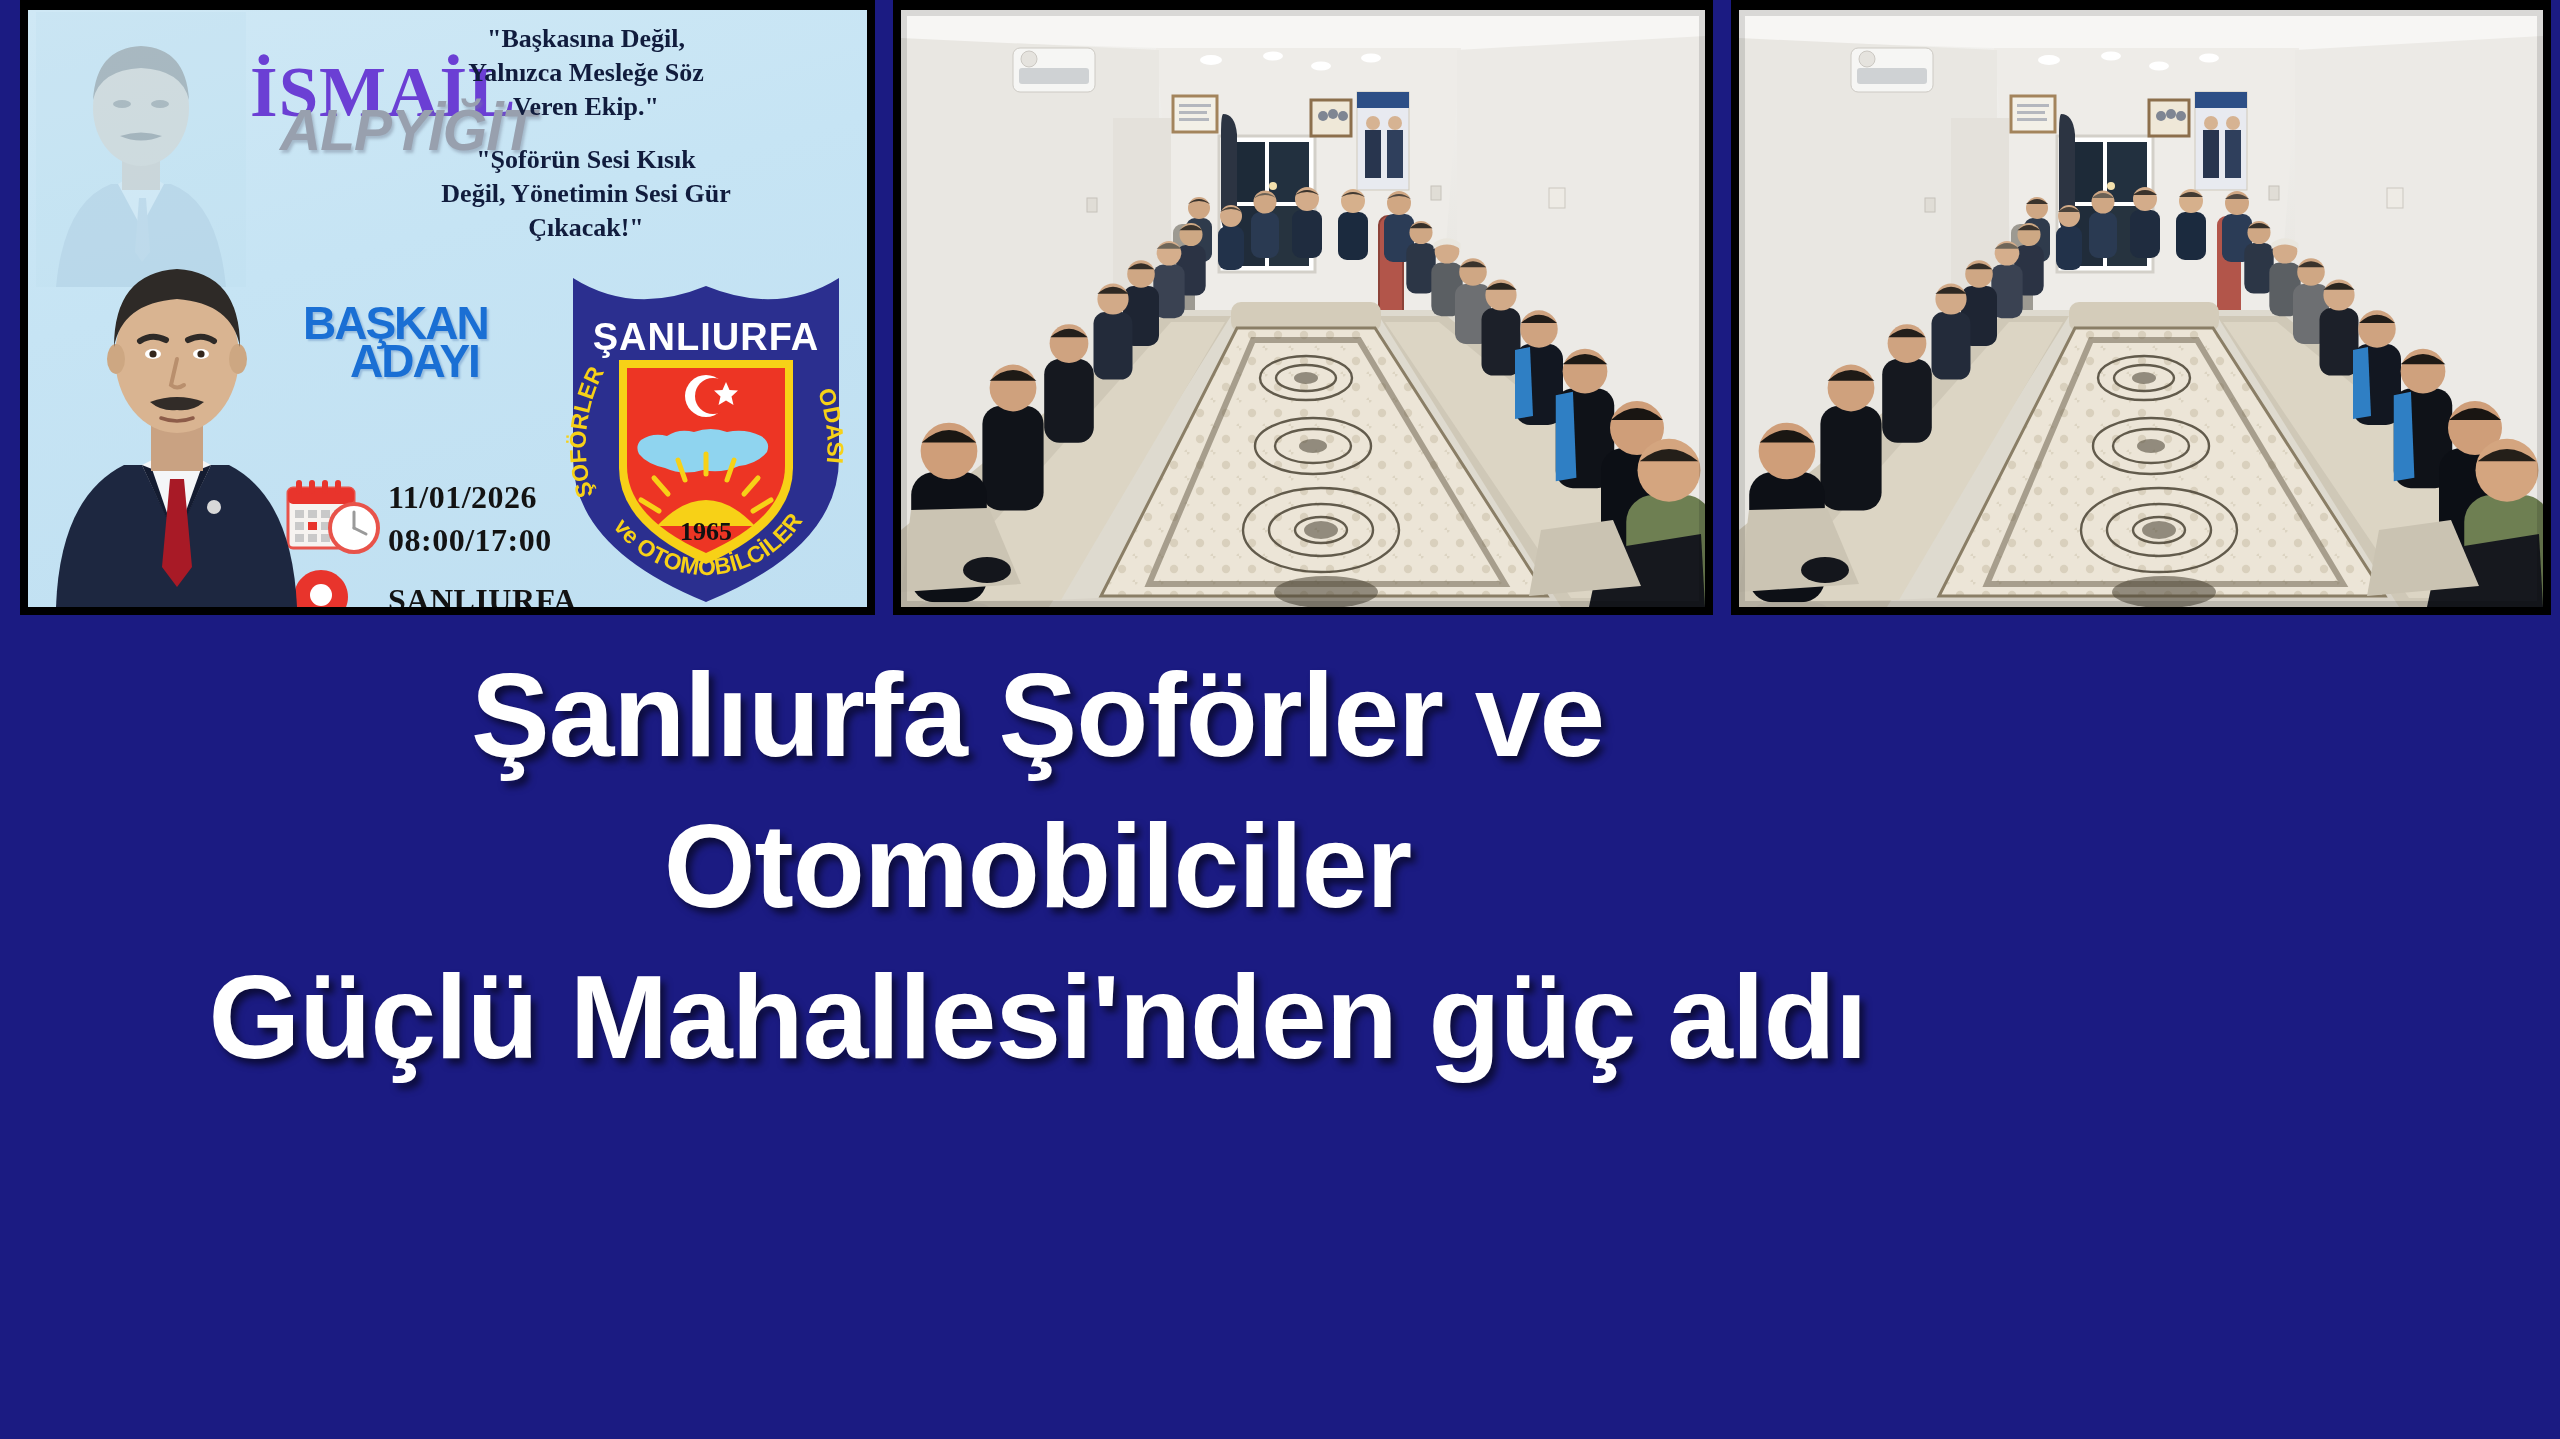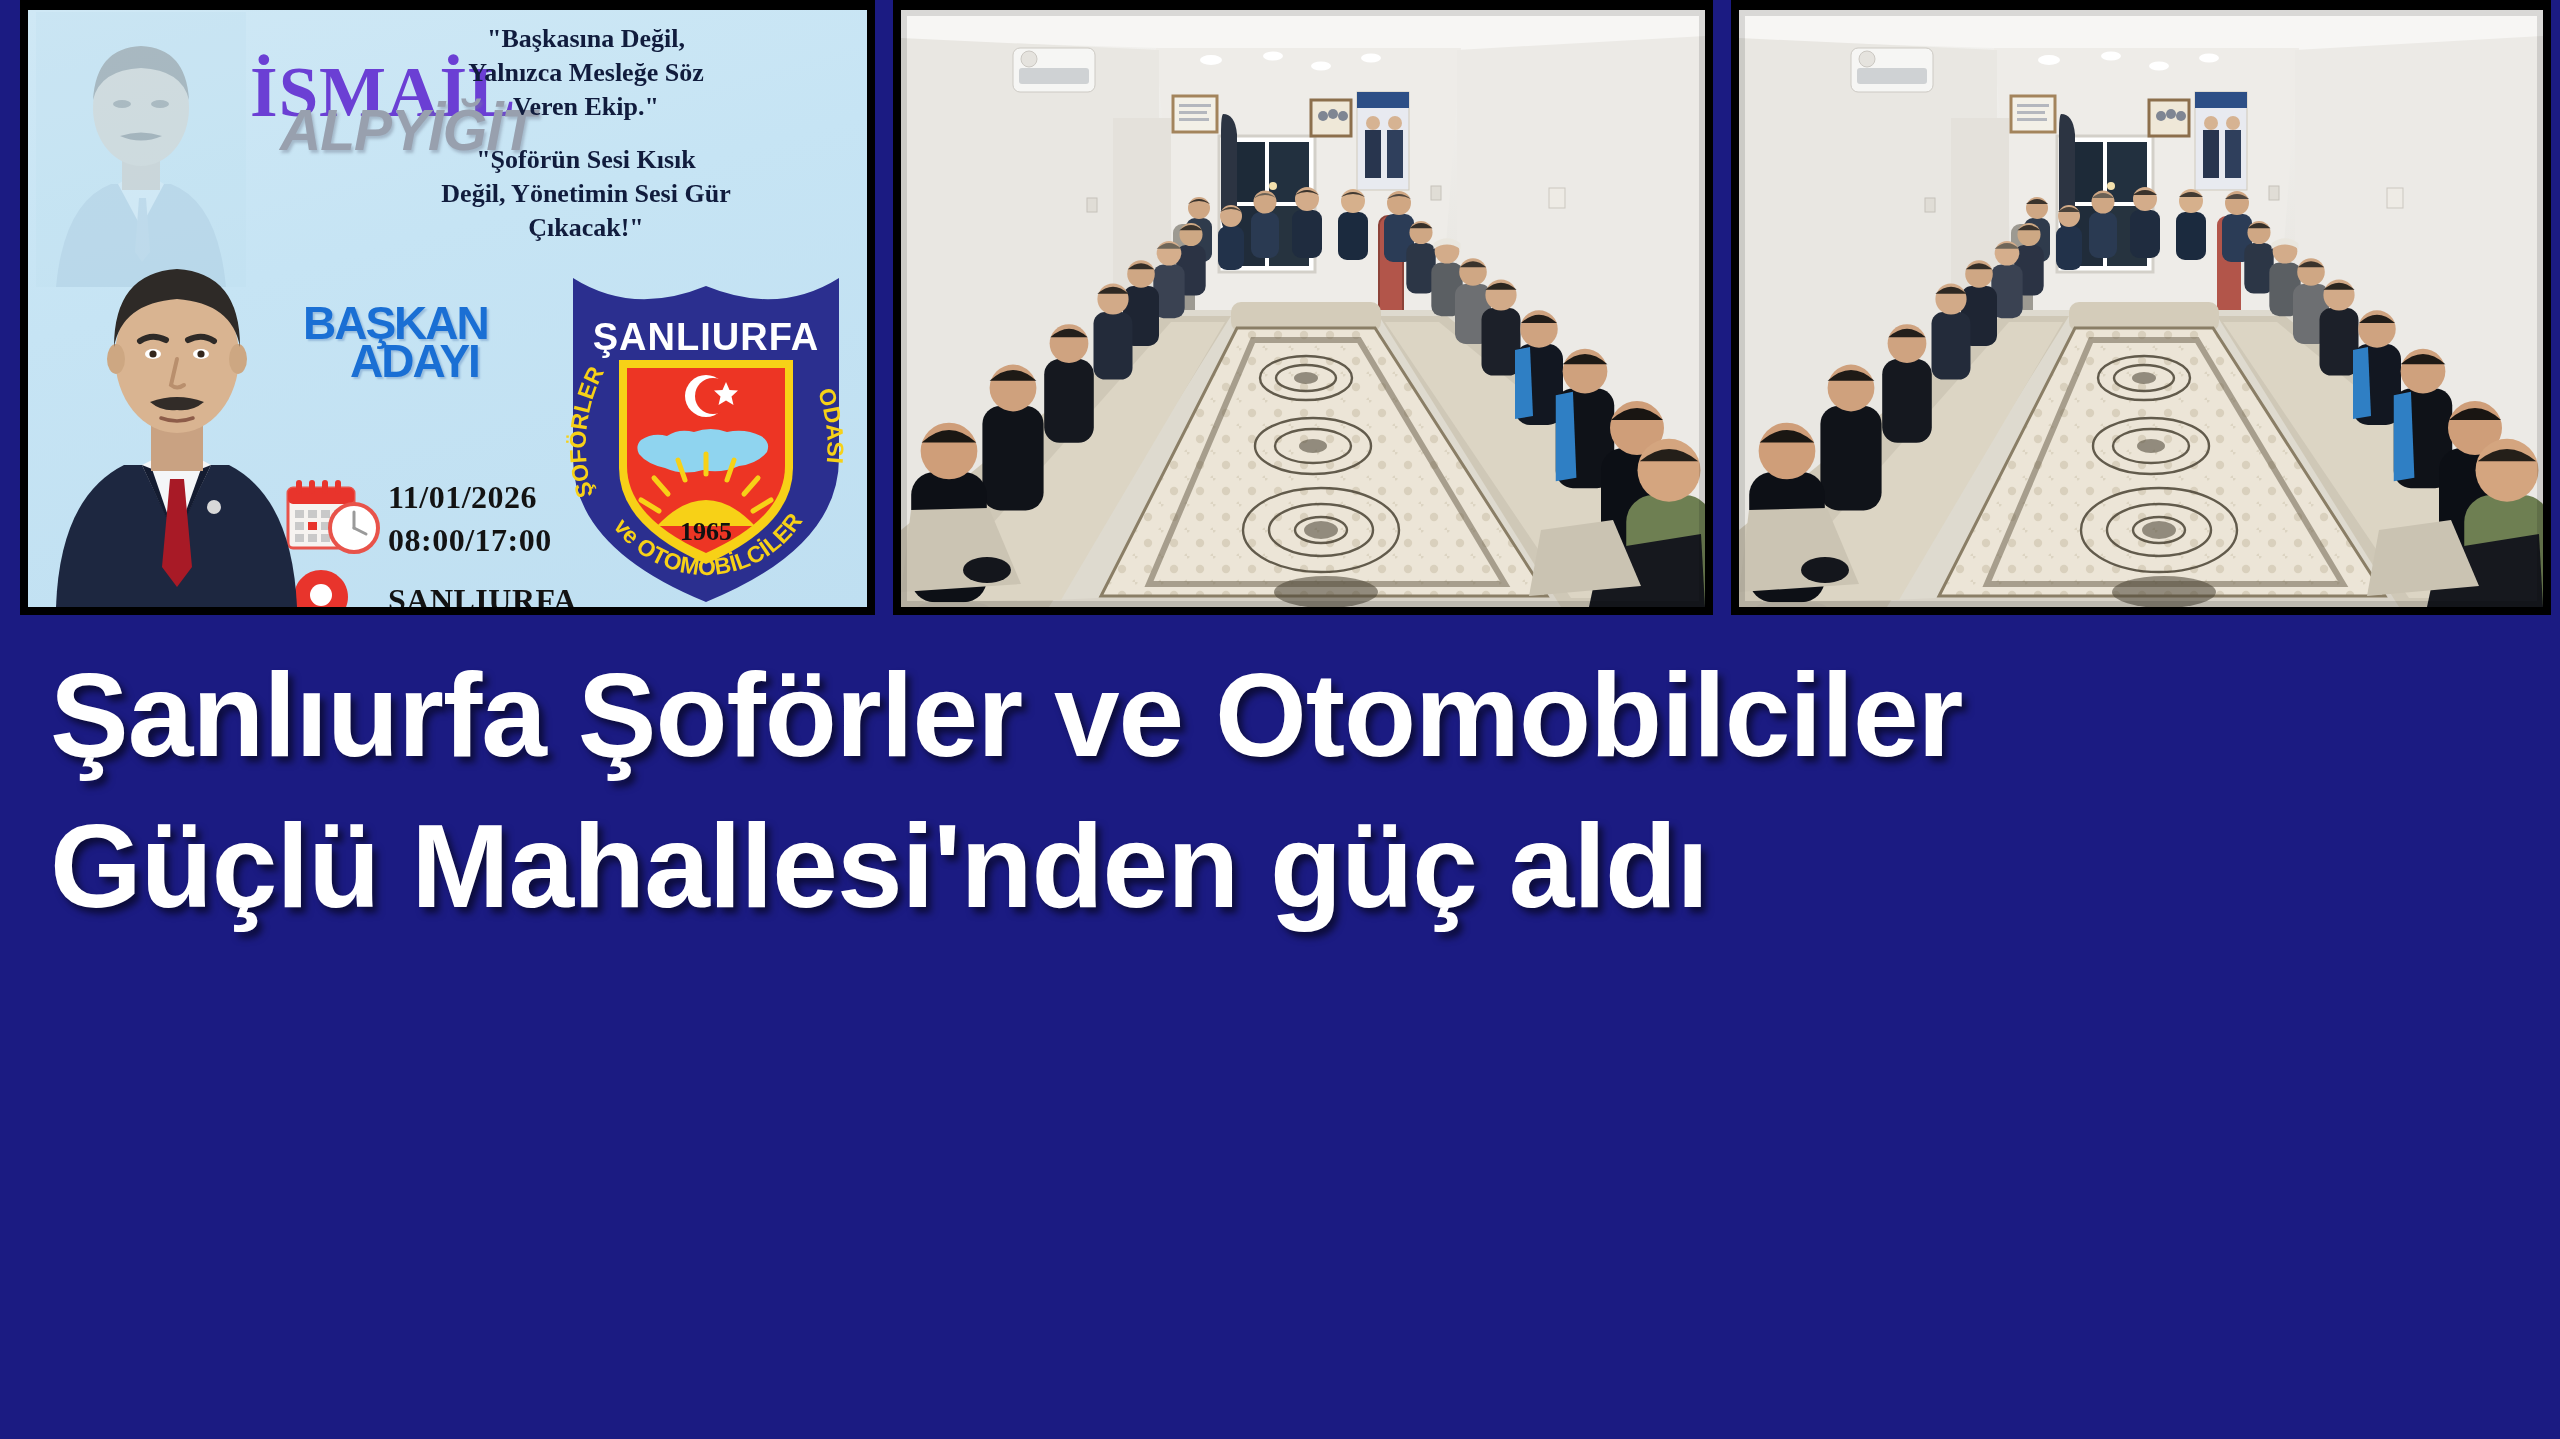--- a/index.html
+++ b/index.html
@@ -104,29 +104,29 @@
   }
   .meta-row2 { display:flex; align-items:center; margin-top:-6px; }
   .meta-row2 .ic { width:108px; height:78px; flex:0 0 auto; }
 
   
   .scene { width:100%; height:100%; position:relative; overflow:hidden; background:#cbc8c2; }
 
   
   #headline {
     position:absolute; left:0; top:640px; width:2075px;
-    text-align:left;
+    text-align:center;
     color:#ffffff;
     font-family:"Liberation Sans", sans-serif;
     font-weight:700;
     font-size:118px;
     line-height:1.28;
     letter-spacing:-1px;
     text-shadow:5px 6px 7px rgba(0,0,0,.55);
-    padding:0 50px;
+    padding:0 98px;
   }
   #headline .hl-line { display:block; }
 </style>
 </head>
 <body>
 
 <div id="photo-strip">
 
   <div class="photo-frame poster-frame">
     <div class="photo-inner">

